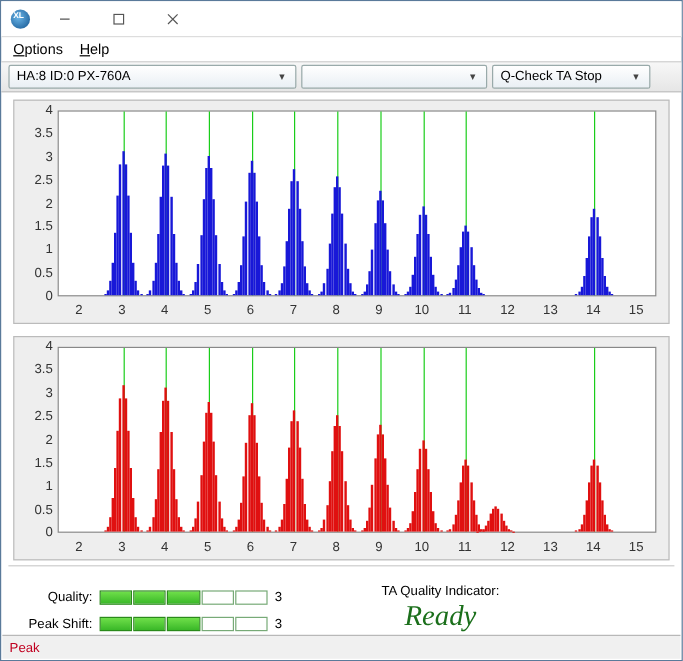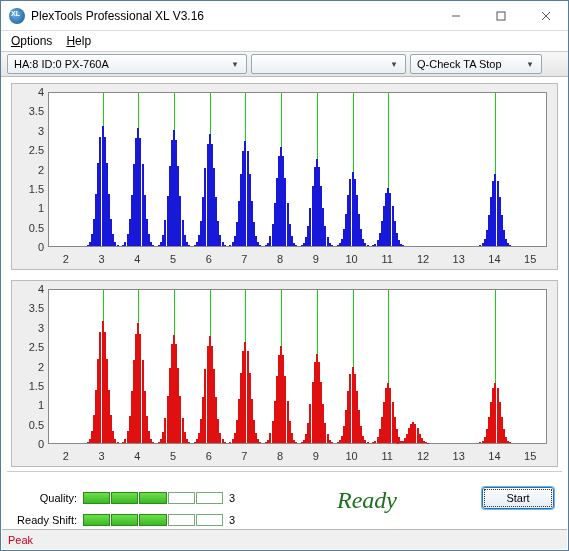--- a/index.html
+++ b/index.html
@@ -44,21 +44,20 @@
   .btn.stop { color: #999; border-color: #bbb; background: linear-gradient(#f7f7f7,#ededed); }
   .statusbar { position: absolute; left: 1px; right: 1px; bottom: 1px; height: 20px; border-top: 1px solid #b8b8b8; background: #f0f0f0; display: flex; align-items: center; padding: 0 6px; }
   .status { color: #c00020; font-size: 11px; }
   .sep { position: absolute; left: 6px; right: 6px; height: 0; border-top: 1px solid #ccc; }
 </style>
 </head>
 <body>
 
 <div class="titlebar">
   <div class="icon"></div>
-  <div class="title">PlexTools Professional XL V3.16</div>
   <div class="winbtns">
     <div class="winbtn">
         <svg viewBox="0 0 10 10">
           <line x1="1" y1="5" x2="9" y2="5" stroke="currentColor" stroke-width="1"></line>
         </svg>
       </div>
     <div class="winbtn">
         <svg viewBox="0 0 10 10">
           <rect x="1" y="1" width="8" height="8" fill="none" stroke="currentColor" stroke-width="1"></rect>
         </svg>
@@ -492,34 +491,34 @@
       <div class="mbar" id="jbar">
           <div class="seg fill"></div>
           <div class="seg fill"></div>
           <div class="seg fill"></div>
           <div class="seg"></div>
           <div class="seg"></div>
         </div>
       <div class="mval">3</div>
     </div>
     <div class="mrow">
-      <div class="mlabel">Ready Shift:</div>
+      <div class="mlabel">Peak Shift:</div>
       <div class="mbar" id="pbar">
           <div class="seg fill"></div>
           <div class="seg fill"></div>
           <div class="seg fill"></div>
           <div class="seg"></div>
           <div class="seg"></div>
         </div>
       <div class="mval">3</div>
     </div>
   </div>
   <div class="quality">
+    <div class="qlabel">TA Quality Indicator:</div>
     <div class="qval">Ready</div>
   </div>
   <div class="btns">
-    <button class="btn focus">Start</button>
   </div>
 </div>
 
 <div class="statusbar">
   <span class="status">Peak</span>
 </div>
 
 </body></html>

